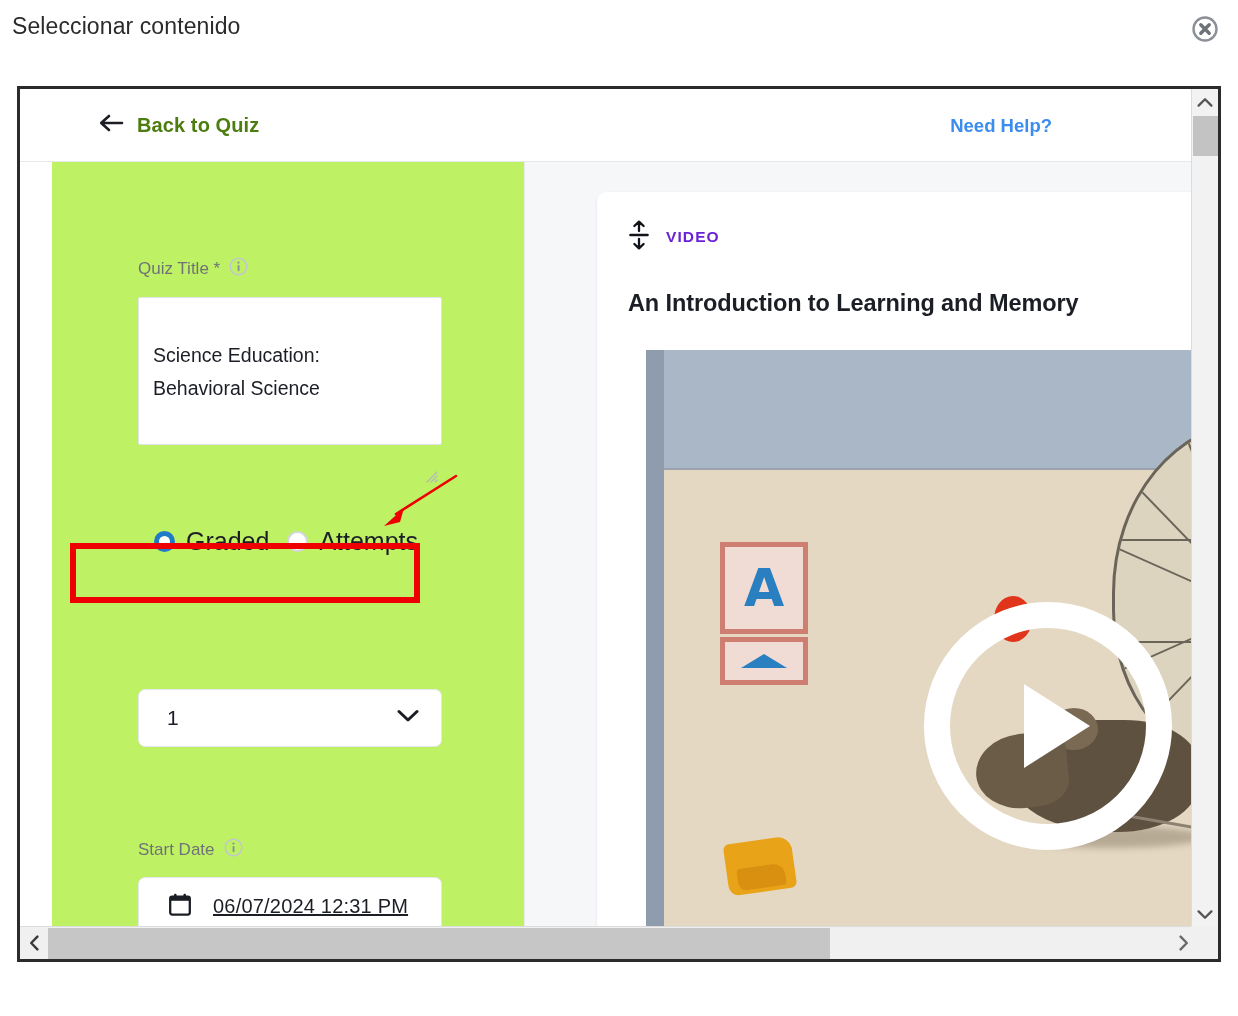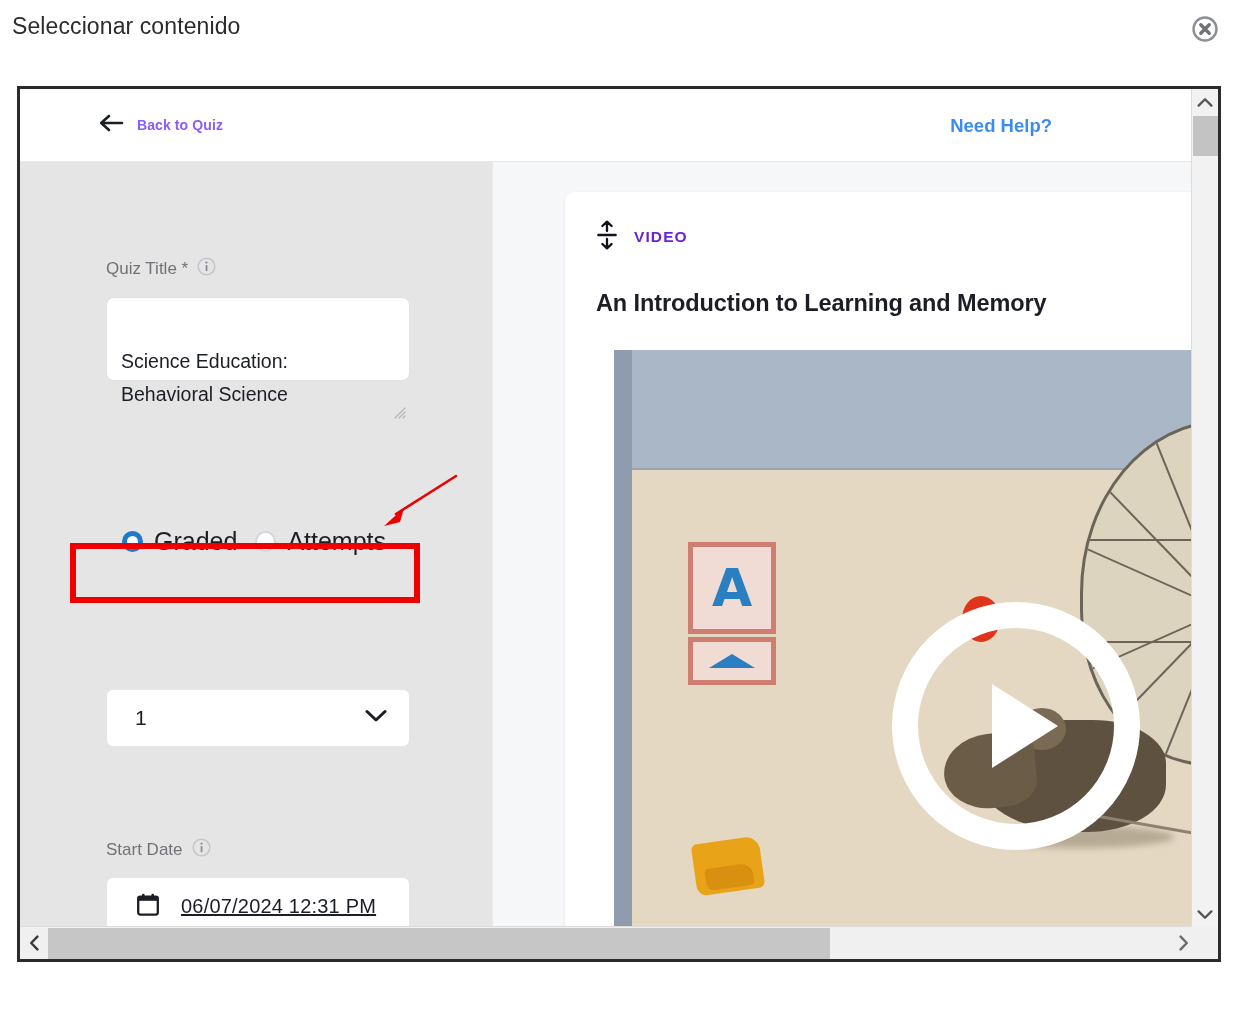--- a/index.html
+++ b/index.html
@@ -65,23 +65,23 @@
   }
   .back-link {
     position: absolute;
     left: 78px; top: 24px;
     display: flex; align-items: center;
     gap: 13px;
     cursor: pointer;
   }
   .back-arrow { display:block; }
   .back-label {
-    font-size: 14px;
+    font-size: 20px;
     font-weight: bold;
-    color: #8b5cf6;
+    color: #4d7c0f;
     letter-spacing: .1px;
   }
   .need-help {
     position: absolute;
     right: 145px; top: 26px;
     font-size: 18.5px;
     font-weight: bold;
     color: #3b8cf0;
     cursor: pointer;
     white-space: nowrap;
@@ -90,24 +90,25 @@
   
   .body-split {
     position: absolute;
     left: 0; top: 73px;
     width: 1177px;
     height: 765px;
     display: flex;
   }
   .left-pane {
     width: 473px;
-    background: #e5e5e5;
+    background: #bef264;
     border-right: 1px solid #e8eaee;
     box-sizing: border-box;
     position: relative;
+    margin-left: 32px;
   }
   .right-pane {
     flex: 1;
     background: #f6f7f9;
     position: relative;
   }
 
   
   .field { position: absolute; left: 86px; }
   .field-label {
@@ -116,26 +117,26 @@
     display: flex;
     align-items: center;
     gap: 9px;
     white-space: nowrap;
   }
   .info-icon { display:block; }
 
   .textarea-box {
     margin-top: 16px;
     width: 304px;
-    height: 84px;
+    height: 148px;
     border: 1px solid #dfe2e7;
-    border-radius: 8px;
+    border-radius: 2px;
     background: #fff;
     box-sizing: border-box;
-    padding: 14px 14px 0 14px;
+    padding: 8px 14px 0 14px;
     font-size: 19.5px;
     line-height: 33px;
     color: #1c1e26;
     position: relative;
     cursor: text;
     white-space: pre-line;
   }
   .resize-grip {
     position: absolute;
     right: 3px; bottom: 3px;

